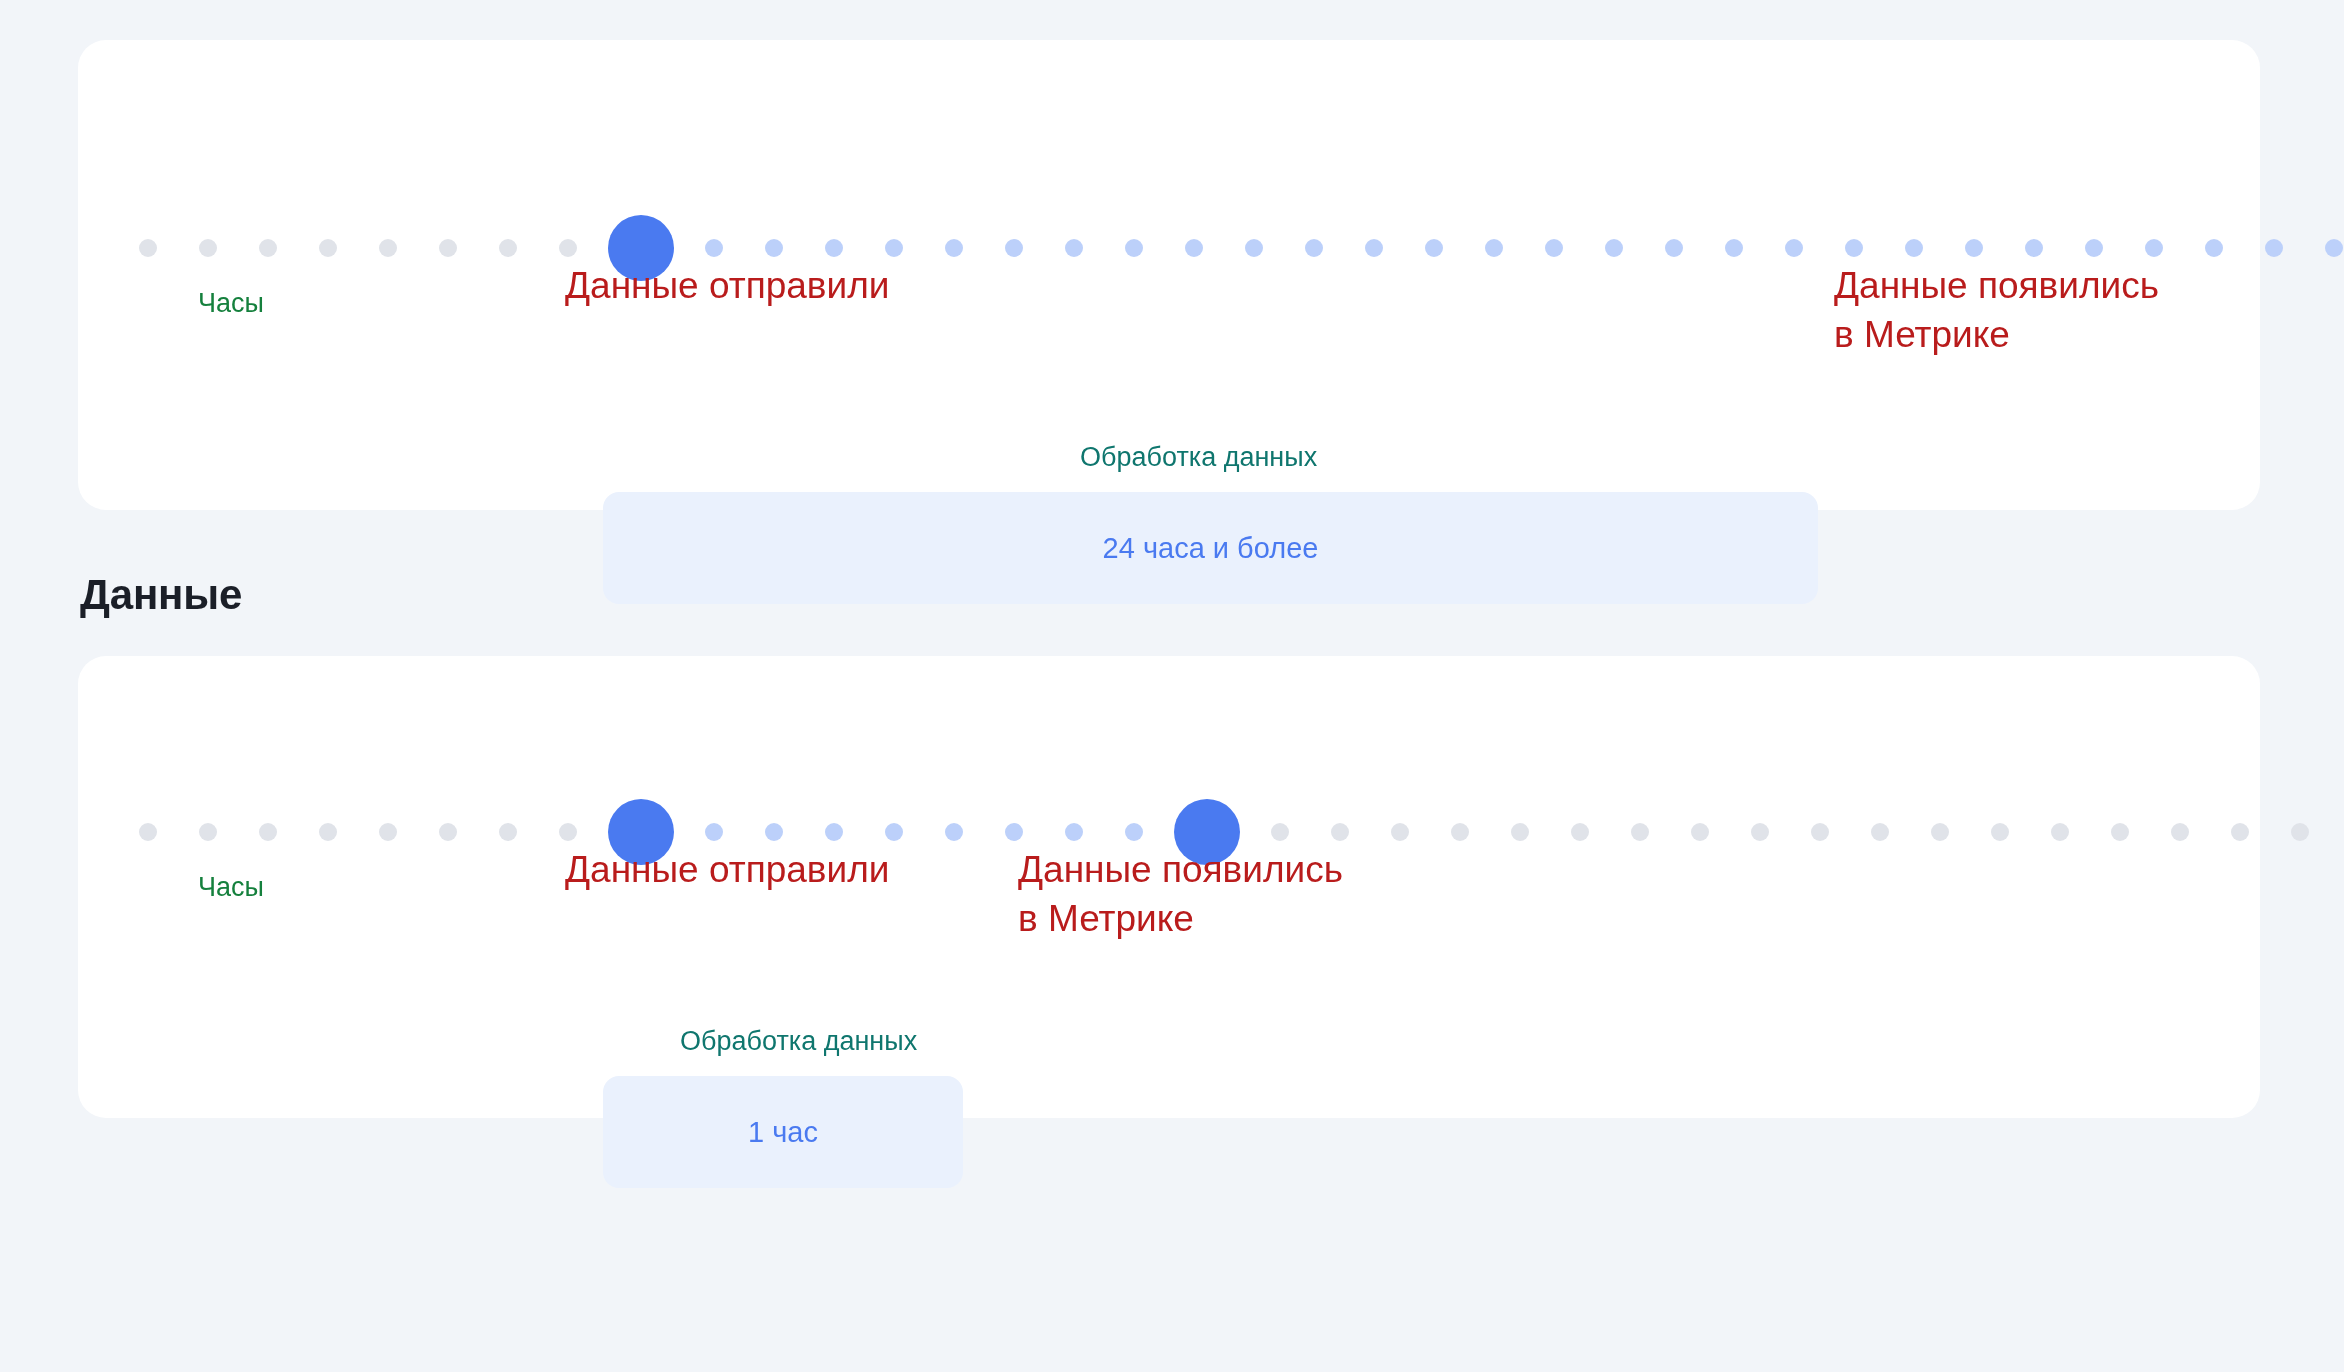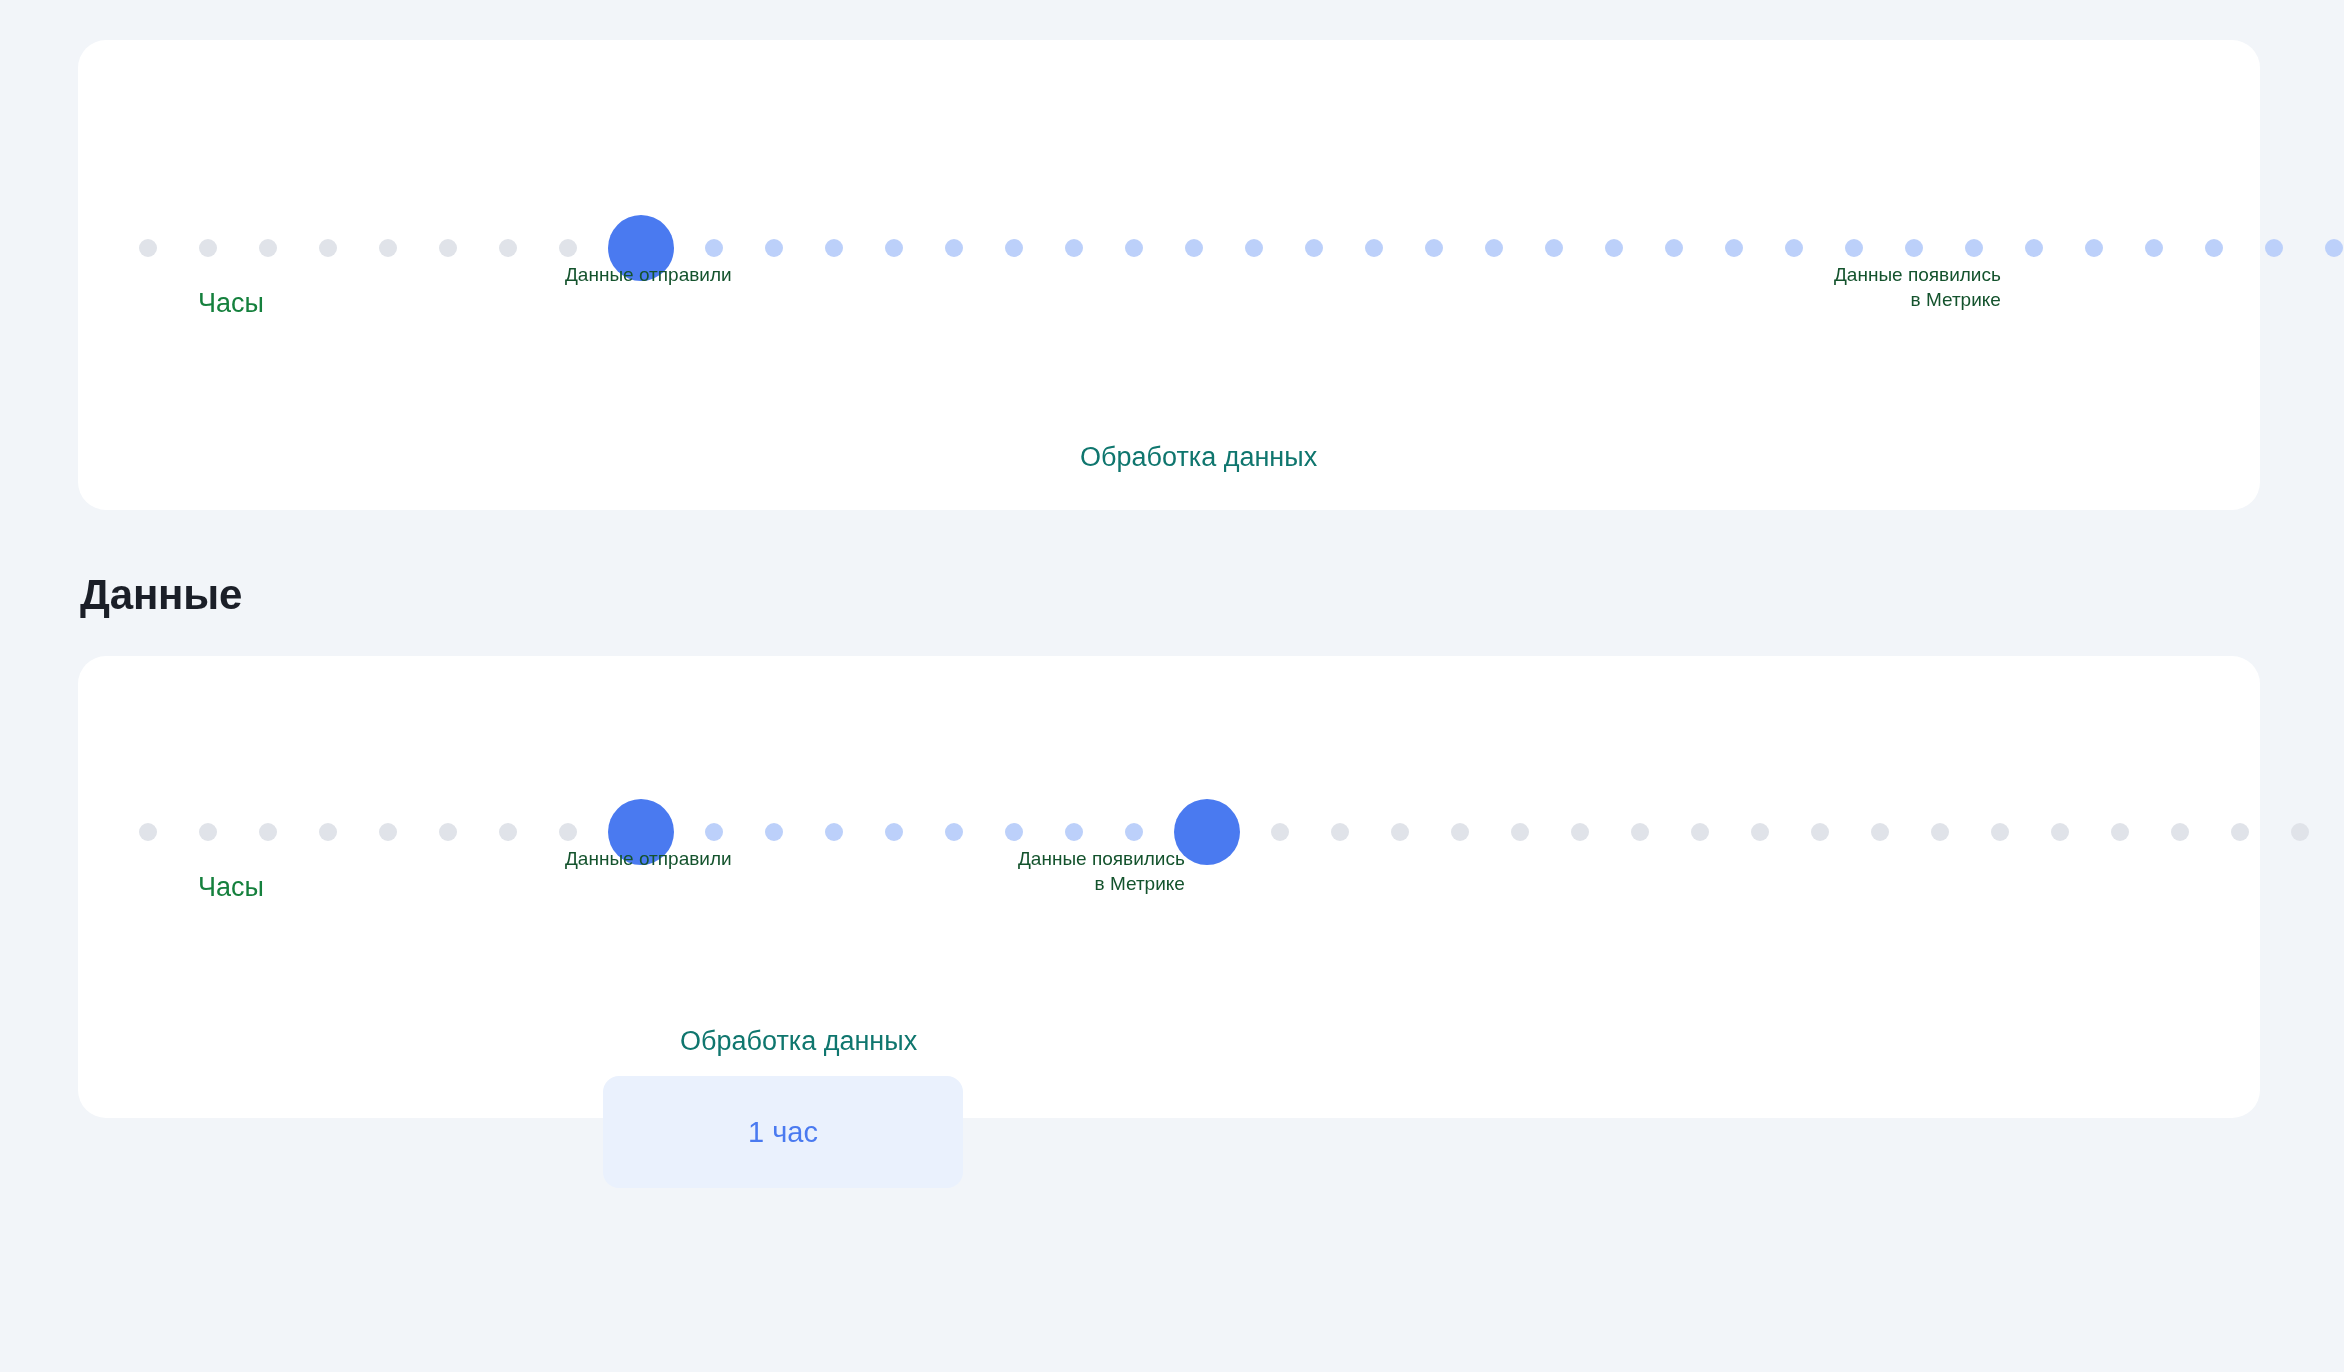--- a/index.html
+++ b/index.html
@@ -78,26 +78,25 @@
   }
   .dot-marker {
     width: 66px; height: 66px;
     background: #4a7af0;
     margin: 0 10px;
   }
 
   
   .marker-label {
     position: absolute;
-    color: #14532d;
-    font-size: 19px;
+    color: #b91c1c;
+    font-size: 37px;
     line-height: 1.32;
     white-space: pre-line;
     font-weight: 400;
-    text-align: right;
   }
 
   
   .axis-caption {
     position: absolute;
     color: #15803d;
     font-size: 27px;
     font-weight: 400;
     left: 80px;
   }
@@ -189,20 +188,21 @@
 
         <div class="marker-label label-sent">Данные отправили</div>
 
         <div class="marker-label label-appeared">Данные появились
 в Метрике</div>
 
         <div class="axis-caption">Часы</div>
 
         <div class="process-label">Обработка данных</div>
 
+        <div class="duration-pill">24 часа и более</div>
       </div>
     </div>
   </div>
 
   <div class="section">
     <h2 class="section-title">Данные</h2>
 
     <div class="card card-now">
       <div class="timeline">
 

